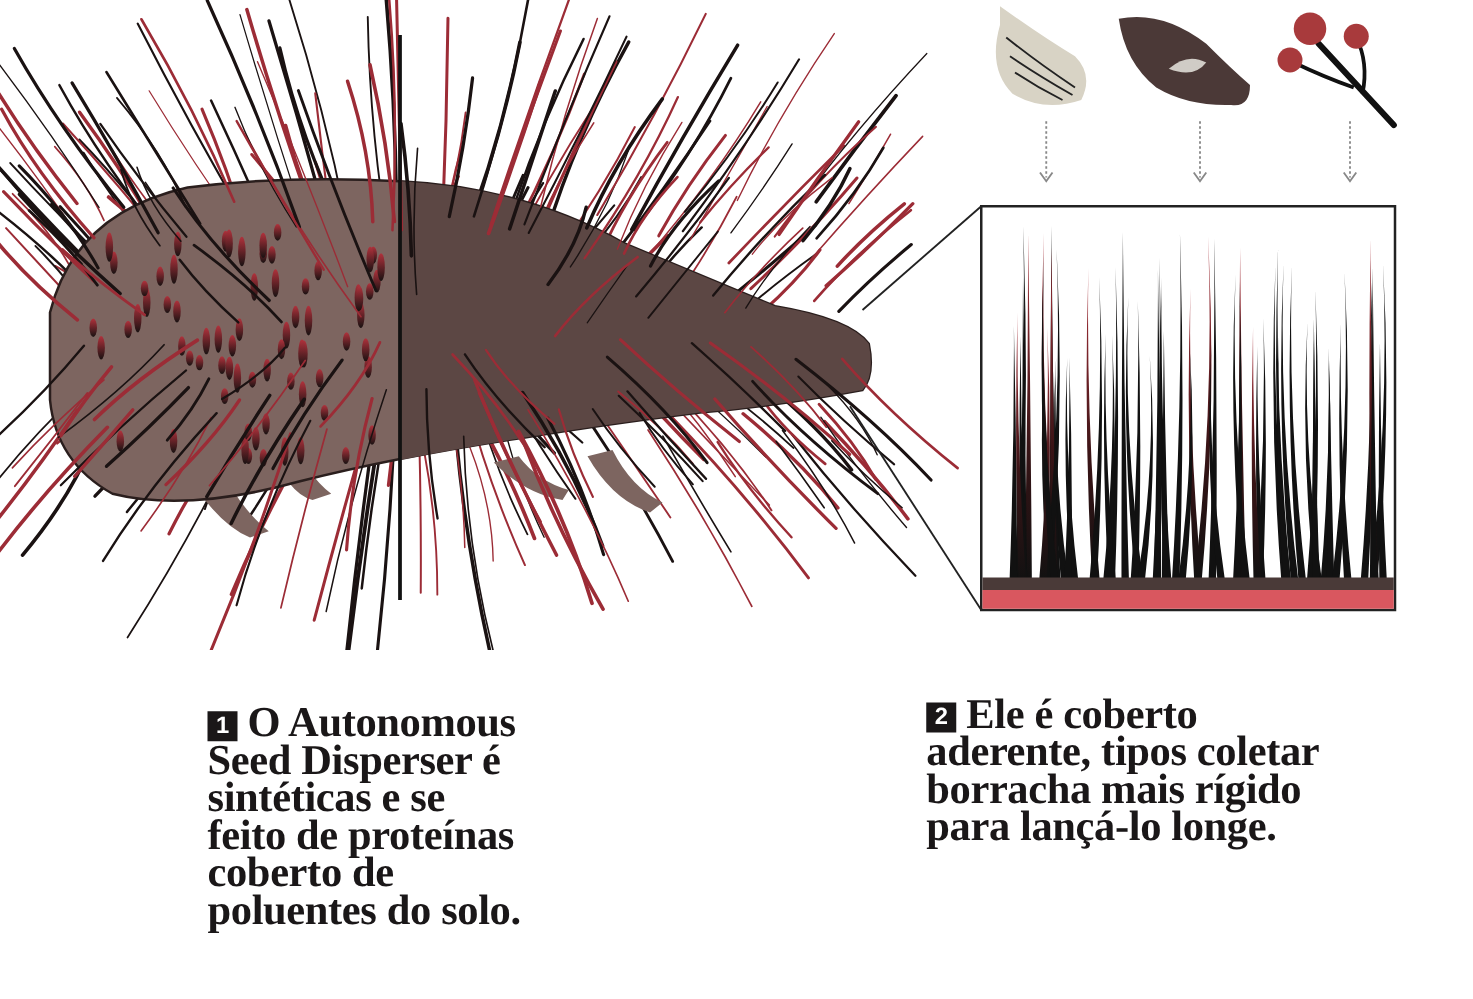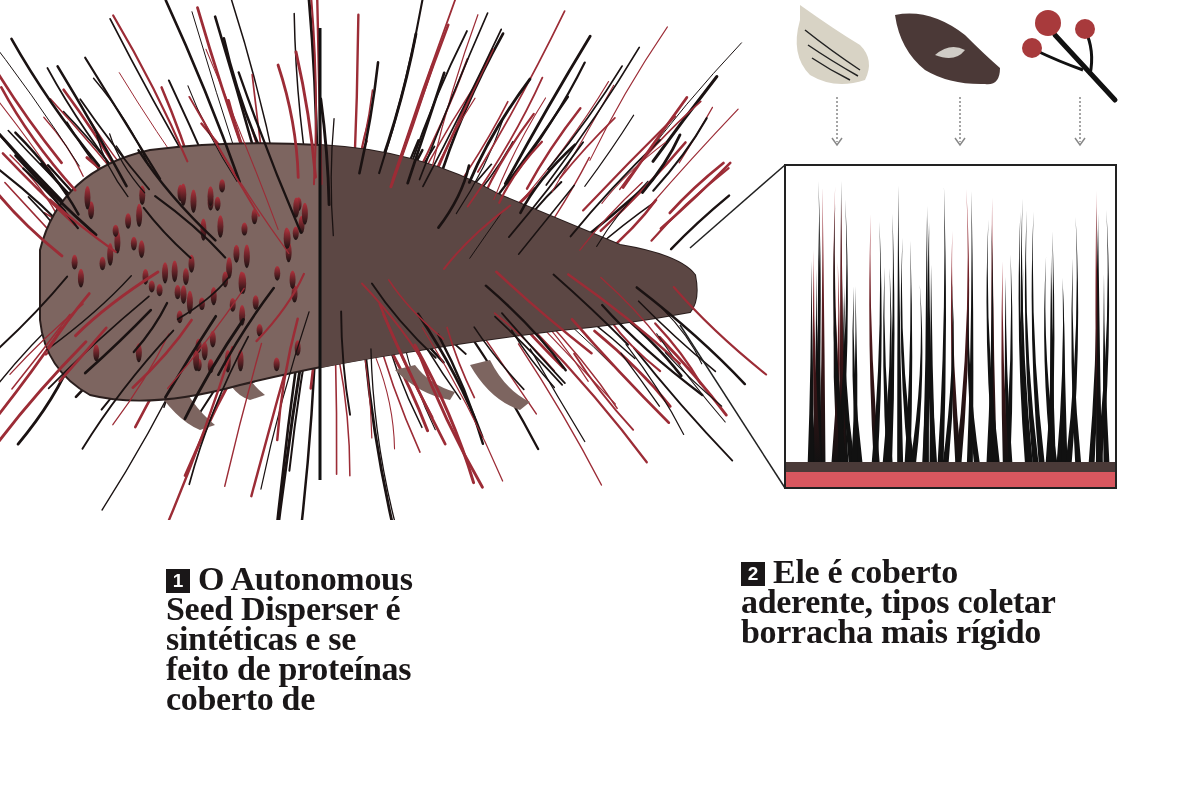--- a/index.html
+++ b/index.html
@@ -479,19 +479,21 @@
     <path d="M1075 138 L1080 145 L1085 138"></path>
   </g>
 </svg>
 
 <div class="caption" id="cap1">
   <span class="line"><span class="num">1</span><span>O Autonomous</span></span>
   <span class="line">Seed Disperser é</span>
   <span class="line">sintéticas e se</span>
   <span class="line">feito de proteínas</span>
   <span class="line">coberto de</span>
+  <span class="line">poluentes do solo.</span>
 </div>
 
 <div class="caption" id="cap2">
   <span class="line"><span class="num">2</span><span>Ele é coberto</span></span>
   <span class="line">aderente, tipos coletar</span>
   <span class="line">borracha mais rígido</span>
+  <span class="line">para lançá-lo longe.</span>
 </div>
 
 </body></html>

